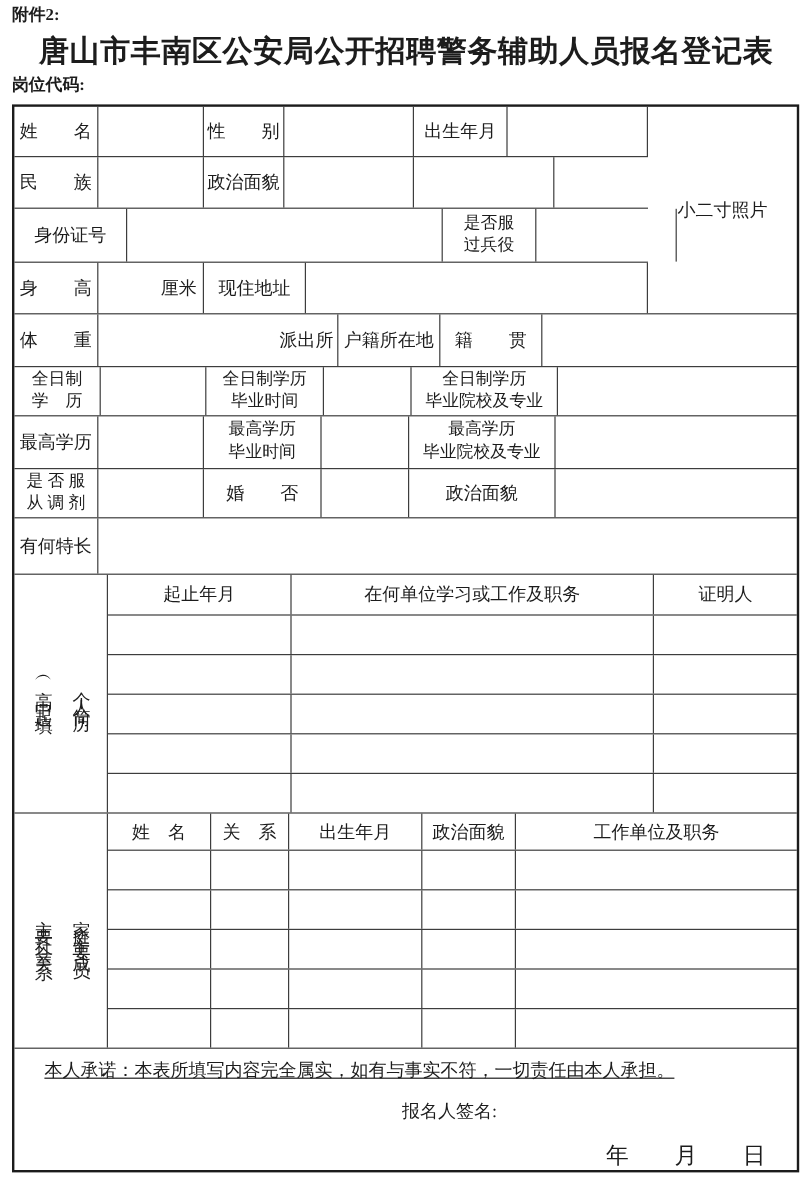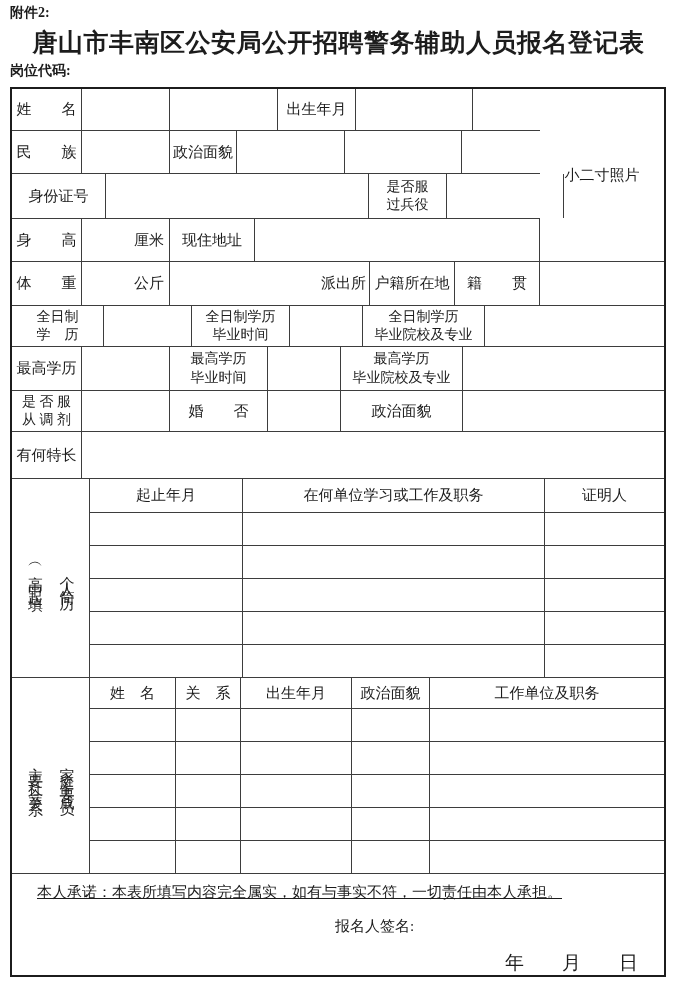--- a/index.html
+++ b/index.html
@@ -44,20 +44,21 @@
   <div class="title">唐山市丰南区公安局公开招聘警务辅助人员报名登记表</div>
   <div class="poscode">岗位代码:</div>
 
   <div class="ft">
 
     <div class="r" style="height:173px">
       <div class="col" style="width:528px">
         <div class="r" style="height:42px">
           <div class="c" style="width:70px">姓　　名</div>
           <div class="c" style="width:88px"></div>
+          <div class="c" style="width:67px">性　　别</div>
           <div class="c" style="width:108px"></div>
           <div class="c" style="width:78px">出生年月</div>
           <div class="c" style="width:117px"></div>
         </div>
         <div class="r" style="height:43px">
           <div class="c" style="width:70px">民　　族</div>
           <div class="c" style="width:88px"></div>
           <div class="c" style="width:67px">政治面貌</div>
           <div class="c" style="width:108px"></div>
           <div class="c" style="width:117px"></div>
@@ -74,29 +75,28 @@
           <div class="c unit" style="width:88px">厘米</div>
           <div class="c" style="width:85px">现住地址</div>
           <div class="c" style="width:285px"></div>
         </div>
       </div>
       <div class="c nl" style="width:124px;height:172px">小二寸照片</div>
     </div>
 
     <div class="r" style="height:44px">
       <div class="c" style="width:70px">体　　重</div>
-      <div class="c unit" style="width:88px">公斤</div>
       <div class="c ps" style="width:200px">派出所</div>
       <div class="c" style="width:85px">户籍所在地</div>
       <div class="c" style="width:85px">籍　　贯</div>
       <div class="c nl" style="width:124px"></div>
     </div>
 
     <div class="r" style="height:41px">
-      <div class="c two" style="width:92px">全日制
+      <div class="c two" style="width:72px">全日制
 学　历</div>
       <div class="c" style="width:88px"></div>
       <div class="c two" style="width:98px">全日制学历
 毕业时间</div>
       <div class="c" style="width:73px"></div>
       <div class="c two" style="width:122px">全日制学历
 毕业院校及专业</div>
       <div class="c nl" style="width:201px"></div>
     </div>
 

